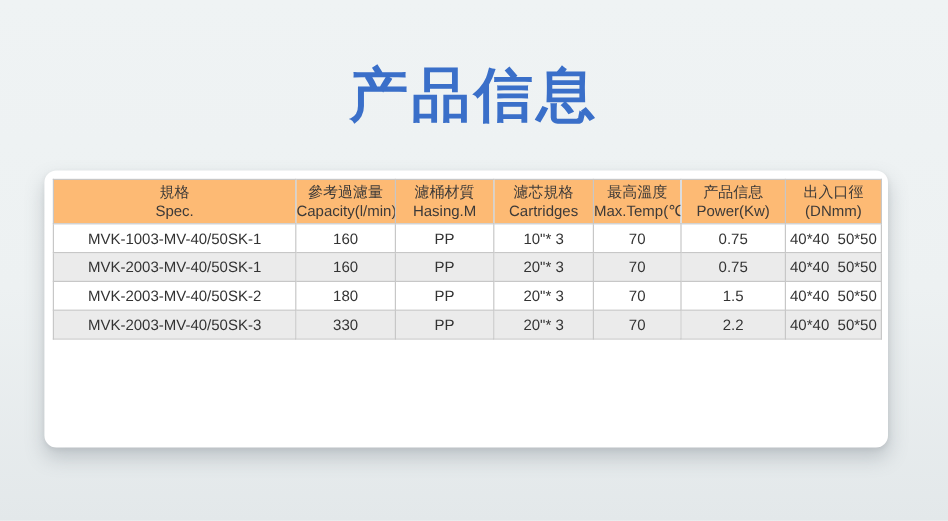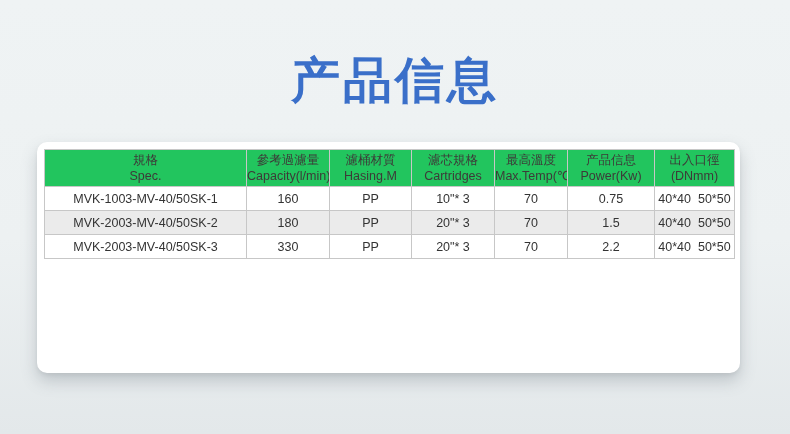--- a/index.html
+++ b/index.html
@@ -55,21 +55,21 @@
   table.spec-table th,
   table.spec-table td {
     border: 1px solid #c7c7c7;
     text-align: center;
     vertical-align: middle;
     padding: 0;
     white-space: pre;
     overflow: hidden;
   }
   table.spec-table thead th {
-    background: #22c55e;
+    background: #fdba74;
     font-weight: normal;
     color: #3d3a38;
     height: 36px;
   }
   table.spec-table thead th .hdr-line {
     display: block;
     line-height: 16px;
   }
   table.spec-table tbody td {
     height: 23px;
@@ -112,20 +112,29 @@
         <tr>
           <td>MVK-1003-MV-40/50SK-1</td>
           <td>160</td>
           <td>PP</td>
           <td>10"* 3</td>
           <td>70</td>
           <td>0.75</td>
           <td>40*40  50*50</td>
         </tr>
         <tr>
+          <td>MVK-2003-MV-40/50SK-1</td>
+          <td>160</td>
+          <td>PP</td>
+          <td>20"* 3</td>
+          <td>70</td>
+          <td>0.75</td>
+          <td>40*40  50*50</td>
+        </tr>
+        <tr>
           <td>MVK-2003-MV-40/50SK-2</td>
           <td>180</td>
           <td>PP</td>
           <td>20"* 3</td>
           <td>70</td>
           <td>1.5</td>
           <td>40*40  50*50</td>
         </tr>
         <tr>
           <td>MVK-2003-MV-40/50SK-3</td>

